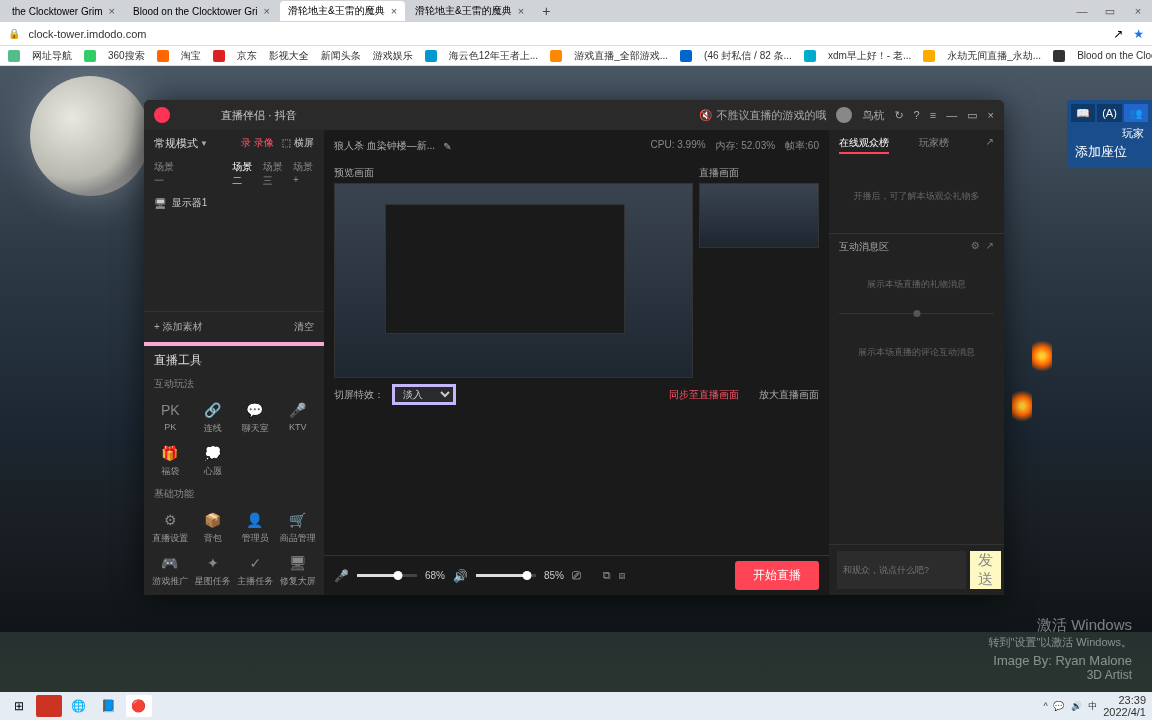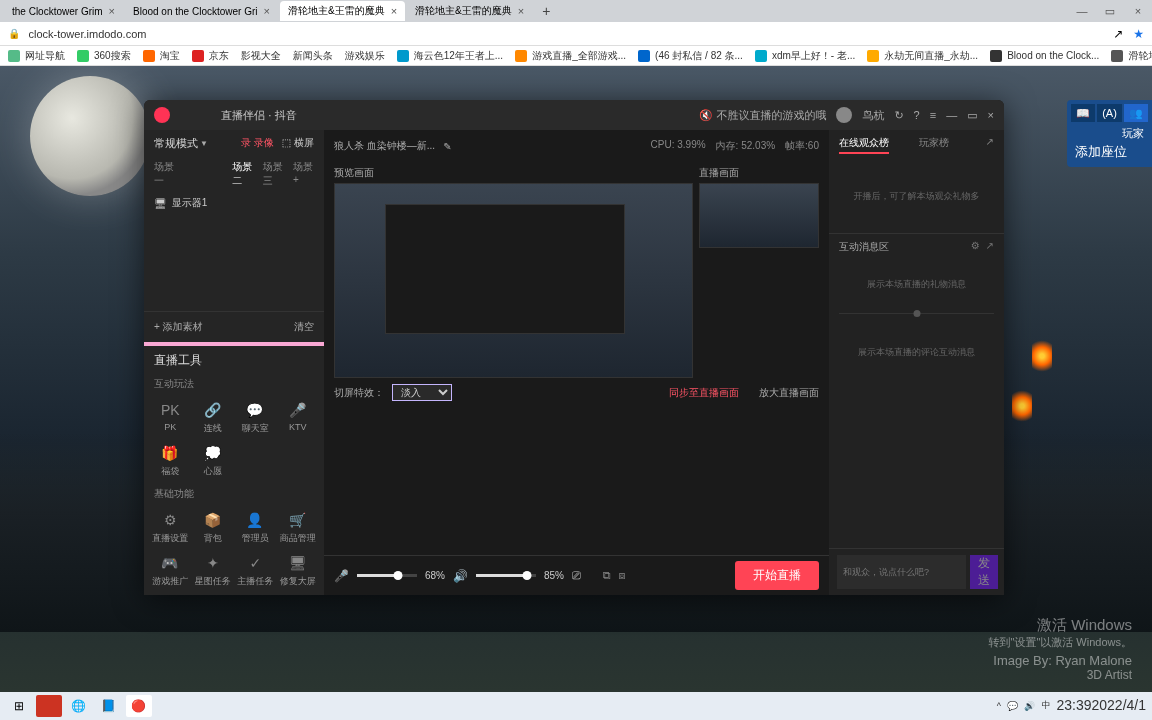--- a/index.html
+++ b/index.html
@@ -14,21 +14,21 @@
 .win-controls { margin-left: auto; display: flex; }
 .win-controls span { width: 28px; text-align: center; font-size: 11px; color: #555; }
 
 .addr-bar { height: 24px; background: #fff; display: flex; align-items: center; padding: 0 8px; gap: 8px; border-bottom: 1px solid #ddd; }
 .addr-bar .lock { font-size: 10px; color: #666; }
 .addr-bar .url { font-size: 11px; color: #333; flex: 1; }
 .addr-bar .right-icons { display: flex; gap: 10px; font-size: 12px; }
 .star { color: #1a73e8; }
 
 .bookmarks { height: 20px; background: #fff; display: flex; align-items: center; padding: 0 8px; gap: 12px; font-size: 10px; color: #333; border-bottom: 1px solid #ddd; overflow: hidden; }
-.bm-item { display: flex; align-items: center; gap: 5px; white-space: nowrap; }
+.bm-item { display: flex; align-items: center; gap: 12px; white-space: nowrap; }
 .bm-icon { width: 12px; height: 12px; border-radius: 2px; display: inline-block; }
 
 
 .wallpaper { position: absolute; top: 66px; left: 0; right: 0; bottom: 28px; background: linear-gradient(180deg,#4a5866 0%,#2d3a45 30%,#1a2530 60%,#2a3530 100%); overflow: hidden; }
 .moon { position: absolute; top: 10px; left: 30px; width: 120px; height: 120px; border-radius: 50%; background: radial-gradient(circle at 35% 35%,#e8e8e0,#b8b8b0 55%,#888 70%); box-shadow: 0 0 40px rgba(255,255,255,.25); }
 .hills { position: absolute; bottom: 60px; left: 0; right: 0; height: 200px; background: linear-gradient(180deg,transparent,#1a2025 40%,#0f1518); }
 .fire { position: absolute; width: 20px; height: 40px; background: radial-gradient(circle,#ffcc33 10%,#ff6600 40%,transparent 70%); }
 
 
 .side-widget { position: absolute; right: 0; top: 100px; width: 85px; background: #1a4d8c; border-radius: 4px 0 0 4px; padding: 4px; }
@@ -76,21 +76,21 @@
 .center-top .stats { margin-left: auto; display: flex; gap: 10px; color: #888; }
 .previews { flex: 1; padding: 4px 10px; display: flex; flex-direction: column; }
 .preview-row { display: flex; gap: 6px; align-items: flex-start; }
 .preview-label { font-size: 10px; color: #aaa; margin-bottom: 3px; }
 .preview-main { flex: 1; }
 .preview-box { height: 195px; background: linear-gradient(#3a4450,#1e2630); border: 1px solid #333; position: relative; }
 .preview-box .inner-app { position:absolute; left:50px; top:20px; width:240px; height:130px; background:#1a1a1a; border:1px solid #333; }
 .preview-small { width: 120px; }
 .preview-small .preview-box { height: 65px; }
 .effect-row { display: flex; align-items: center; gap: 8px; font-size: 10px; color: #aaa; padding: 6px 0; }
-.effect-row select { background: #2a2a2a; color: #ccc; font-size: 10px; border: 1px solid #c4b5fd; padding: 1px 14px 1px 4px; }
+.effect-row select { background: #2a2a2a; color: #ccc; font-size: 10px; border: 3px solid #c4b5fd; padding: 1px 14px 1px 4px; }
 .effect-row .sync { color: #ff5566; margin-left: auto; }
 .effect-row .zoom { color: #aaa; margin-left: 12px; }
 
 .bottom-ctrl { height: 40px; border-top: 1px solid #333; display: flex; align-items: center; padding: 0 10px; gap: 8px; }
 .bottom-ctrl .mic, .bottom-ctrl .spk { font-size: 12px; color: #ccc; }
 .slider { width: 60px; height: 3px; background: #444; position: relative; }
 .slider .fill { position: absolute; left: 0; top: 0; bottom: 0; background: #ddd; }
 .slider .knob { position: absolute; top: -3px; width: 9px; height: 9px; border-radius: 50%; background: #fff; transform: translateX(-50%); }
 .pct { font-size: 10px; color: #ccc; }
 .start-btn { margin-left: auto; background: #ff4455; color: #fff; font-size: 12px; padding: 6px 18px; border-radius: 3px; border: none; cursor: pointer; }
@@ -100,30 +100,30 @@
 .r-tabs { display: flex; padding: 6px 10px; gap: 30px; font-size: 10px; color: #888; }
 .r-tabs .rt.active { color: #fff; border-bottom: 2px solid #ff4455; padding-bottom:2px; }
 .r-tabs .pop { margin-left: auto; font-size: 10px; }
 .r-placeholder { font-size: 9px; color: #666; text-align: center; padding: 30px 10px; }
 .r-section-title { font-size: 10px; color: #aaa; padding: 6px 10px; border-top: 1px solid #333; display: flex; }
 .r-section-title .ops { margin-left:auto; display:flex; gap:6px; color:#777; font-size:10px; }
 .r-divider { height: 1px; background: #333; margin: 4px 10px; position:relative; }
 .r-divider::after { content:""; position:absolute; left:50%; top:-3px; width:7px; height:7px; border-radius:50%; background:#555; transform:translateX(-50%); }
 .r-input-row { display: flex; padding: 6px 8px; gap: 4px; border-top:1px solid #333; }
 .r-input-row input { flex: 1; background: #2c2c2c; border: none; color: #888; font-size: 9px; padding: 4px 6px; }
-.r-input-row button { background: #4c1d95; color: #888; font-size: 12px; border: none; padding: 0 8px; }
+.r-input-row button { background: #fef9c3; color: #888; font-size: 15px; border: none; padding: 0 8px; }
 
 
 .watermark { position: absolute; right: 20px; color: rgba(255,255,255,.45); font-size: 11px; text-align: right; }
 
 
 .taskbar { position: absolute; left: 0; right: 0; bottom: 0; height: 28px; background: #e6ecf3; display: flex; align-items: center; padding: 0 6px; gap: 4px; }
 .taskbar .tb-icon { width: 26px; height: 22px; border-radius: 2px; display: flex; align-items: center; justify-content: center; font-size: 12px; }
 .taskbar .tray { margin-left: auto; display: flex; align-items: center; gap: 6px; font-size: 9px; color: #333; }
-.taskbar .clock { display: flex; align-items: flex-end; line-height: 1.1; font-size: 14px; }
+.taskbar .clock { display: flex; flex-direction: column; align-items: flex-end; line-height: 1.1; font-size: 11px; }
 </style>
 </head>
 <body>
 
 <div class="browser-tabs">
   <div class="tab">
       <span>the Clocktower Grim</span>
       <span class="tab-close">×</span>
     </div>
   <div class="tab">

